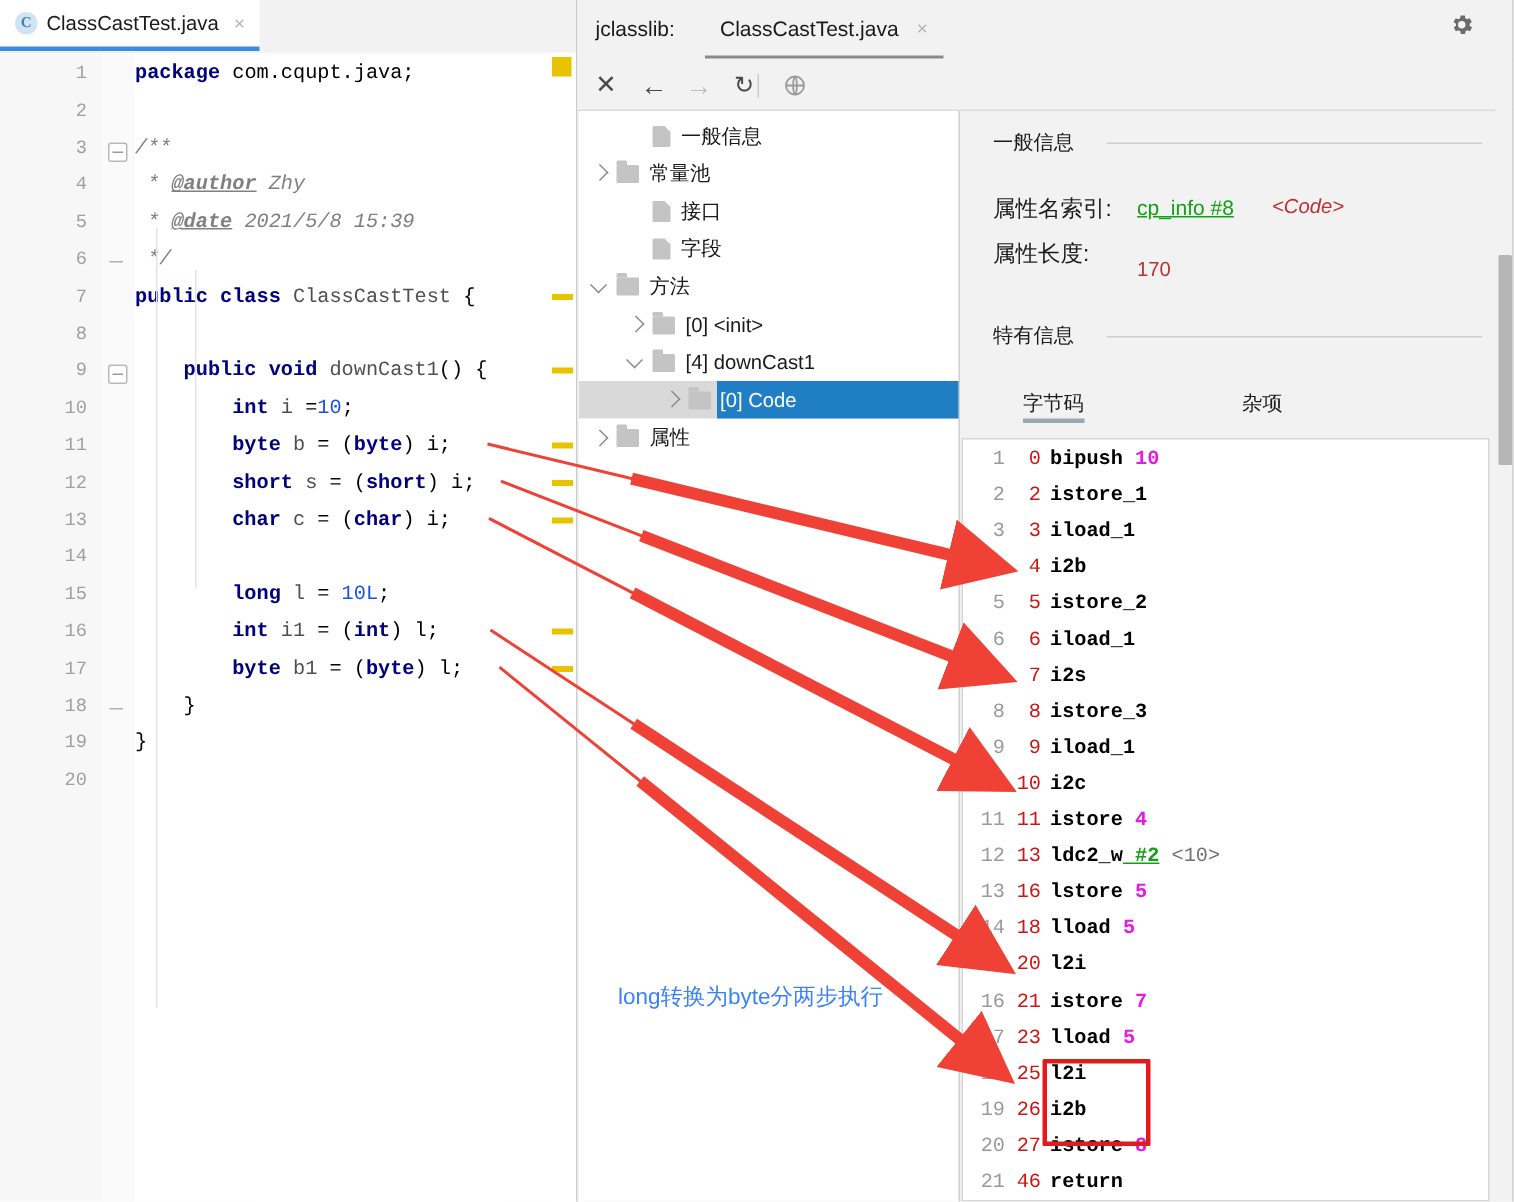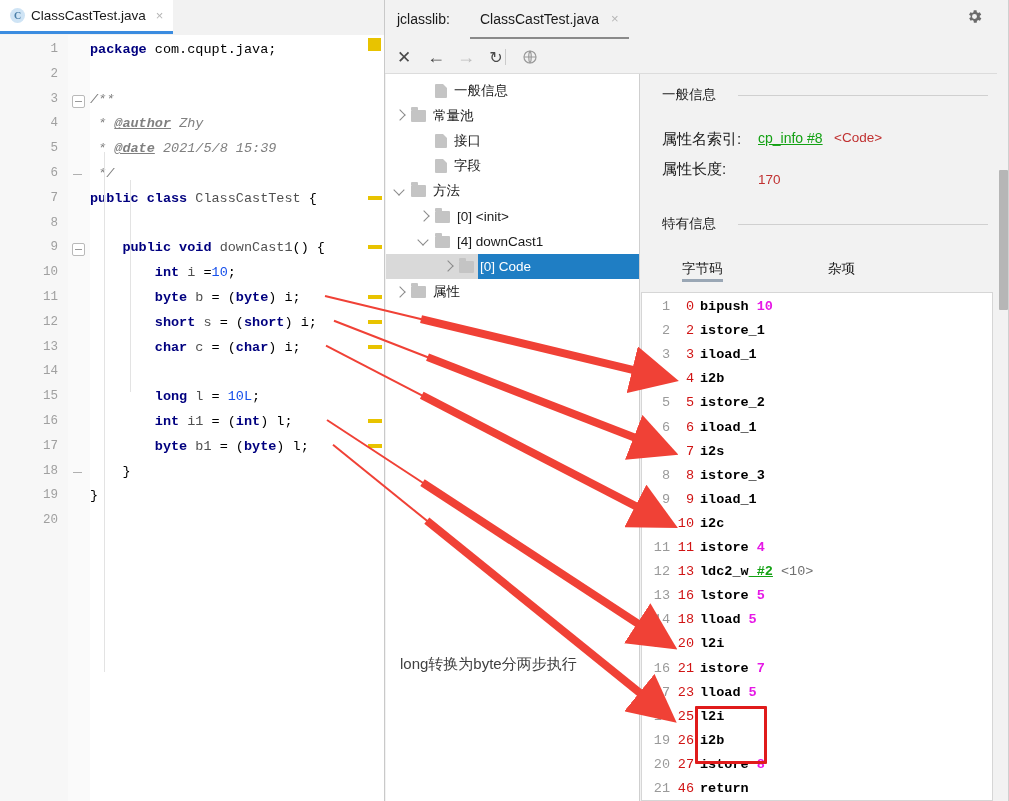--- a/index.html
+++ b/index.html
@@ -87,22 +87,22 @@
   .bl-ref{color:#13a113;text-decoration:underline;font-weight:bold;}
   .bl-cmt{color:#707070;font-weight:normal;}
   .redbox{position:absolute;border:3px solid #e01b1b;border-radius:1px;}
 
   .vscroll-track{position:absolute;right:0;top:40px;width:12px;height:761px;background:#f2f2f2;}
   .vscroll-thumb{position:absolute;right:1px;width:9px;background:#b6b6b6;border-radius:1px;}
   .edge-right{position:absolute;right:0;top:0;width:1px;height:801px;background:#d0d0d0;}
 
   
   .overlay{position:absolute;left:0;top:0;width:1009px;height:801px;pointer-events:none;}
-  .anno-text{position:absolute;color:#404040;font-size:15px;white-space:nowrap;
-             font-family:"Liberation Sans","DejaVu Sans",sans-serif;}
+  .anno-text{position:absolute;color:#3b82f6;font-size:15px;white-space:nowrap;
+             font-family:"Liberation Sans","DejaVu Sans",sans-serif;margin-left:12px;}
 </style>
 </head>
 <body>
 
 <div class="root">
 
   <div class="editor-pane">
 
     <div class="ed-tabbar">
       <div class="ed-tab">
@@ -278,21 +278,21 @@
           <span class="tlabel">属性</span>
         </div>
       </div>
 
     <div class="detail">
       <div class="sec-title" style="left:22px;top:12px;">一般信息</div>
       <div class="sec-line" style="left:98px;top:21px;width:250px;"></div>
 
       <div class="dl-key" style="left:22px;top:56px;">属性名索引:</div>
       <div class="dl-link" style="left:118px;top:56px;">cp_info #8</div>
-      <div class="dl-red" style="left:194px;top:56px;">&lt;Code&gt;</div>
+      <div class="dl-red" style="left:208px;top:56px;font-style:italic;">&lt;Code&gt;</div>
 
       <div class="dl-key" style="left:22px;top:86px;">属性长度:</div>
       <div class="dl-red" style="left:118px;top:86px;margin-top:12px;">170</div>
 
       <div class="sec-title" style="left:22px;top:141px;">特有信息</div>
       <div class="sec-line" style="left:98px;top:150px;width:250px;"></div>
 
       <div class="dtabs">
         <span class="dtab active" style="left:20px;">字节码</span>
         <span class="dtab" style="left:95px;margin-top:32px;">异常表</span>

